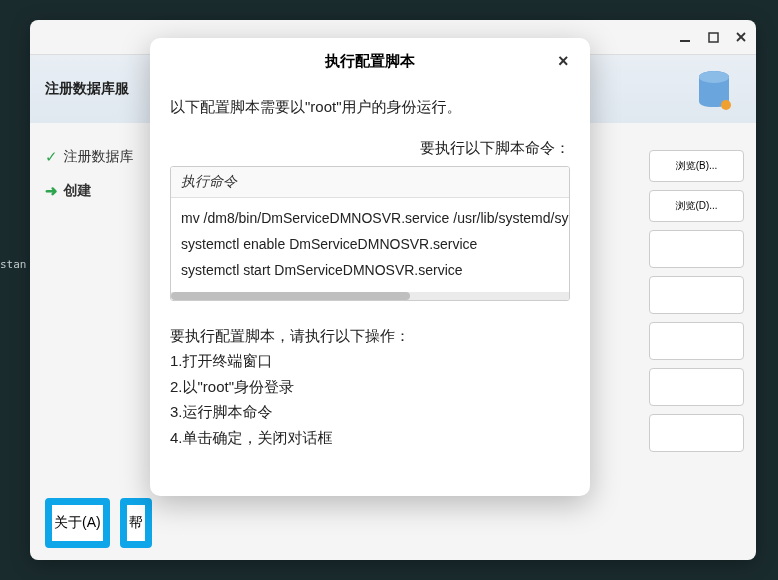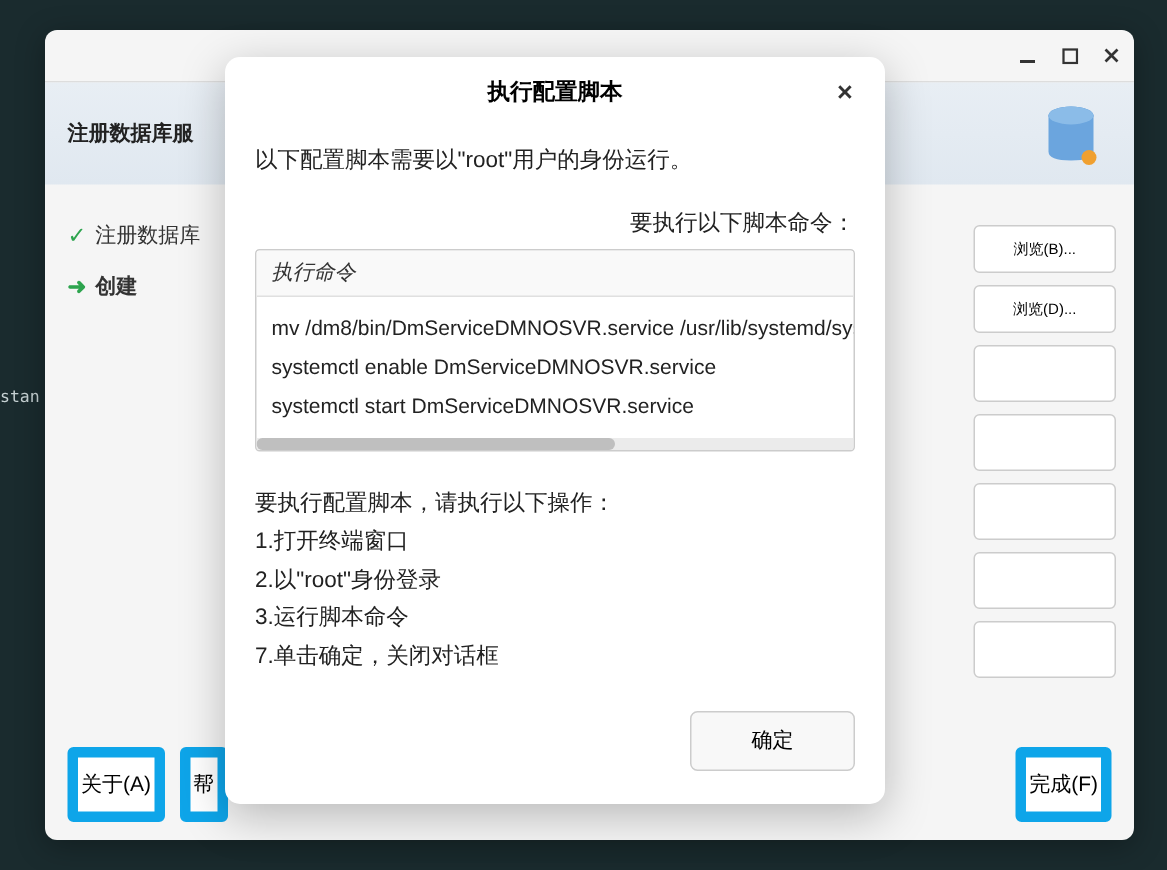--- a/index.html
+++ b/index.html
@@ -332,21 +332,20 @@
       <div class="input-placeholder"></div>
       <div class="input-placeholder"></div>
       <div class="input-placeholder"></div>
       <div class="input-placeholder"></div>
       <div class="input-placeholder"></div>
     </div>
 
     <div class="bottom-buttons">
       <button class="btn">关于(A)</button>
       <button class="btn">帮</button>
-      <button class="btn btn-finish">完成(F)</button>
     </div>
   </div>
 </div>
 
 <div class="modal">
   <div class="modal-header">
     <span>执行配置脚本</span>
     <span class="modal-close">×</span>
   </div>
   <div class="modal-body">
@@ -363,20 +362,17 @@
       <div class="script-scrollbar">
         <div class="script-scrollbar-thumb"></div>
       </div>
     </div>
 
     <div class="instructions">
       <div>要执行配置脚本，请执行以下操作：</div>
       <div>1.打开终端窗口</div>
       <div>2.以"root"身份登录</div>
       <div>3.运行脚本命令</div>
-      <div>7.单击确定，关闭对话框</div>
-    </div>
-
-    <div class="modal-footer">
-      <button class="ok-btn">确定</button>
-    </div>
+      <div>4.单击确定，关闭对话框</div>
+    </div>
+
   </div>
 </div>
 
 </body></html>

